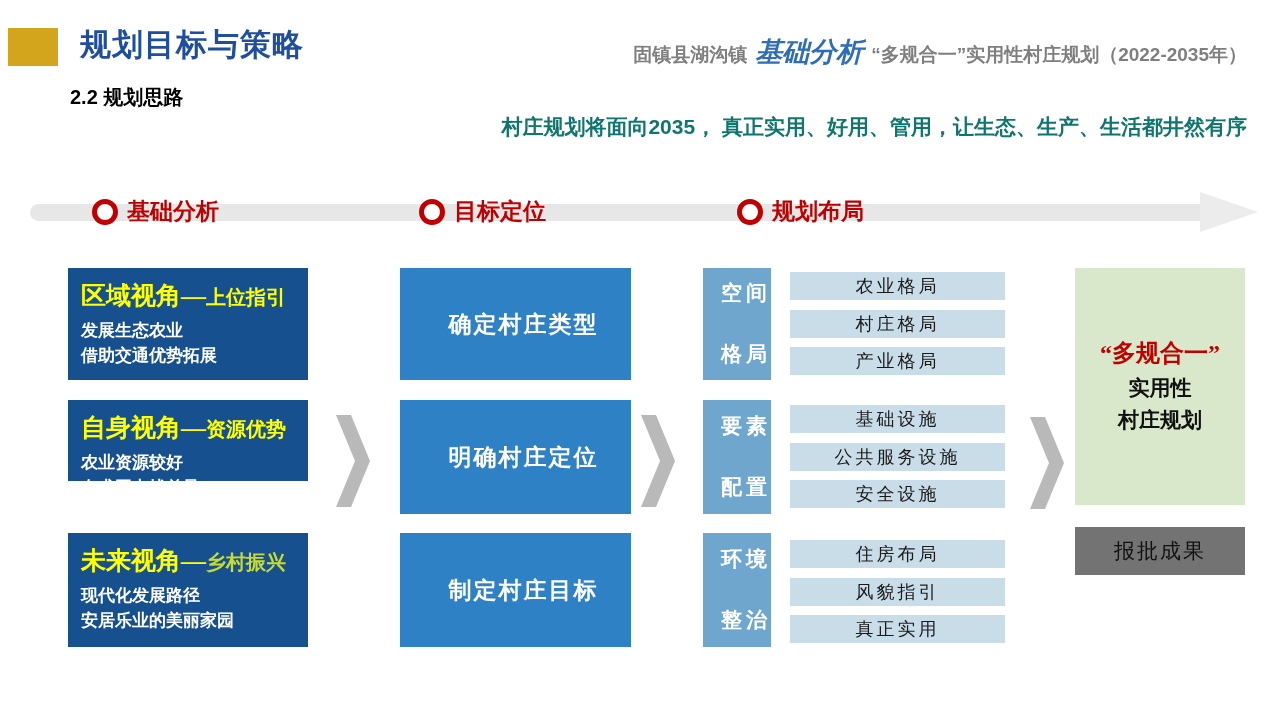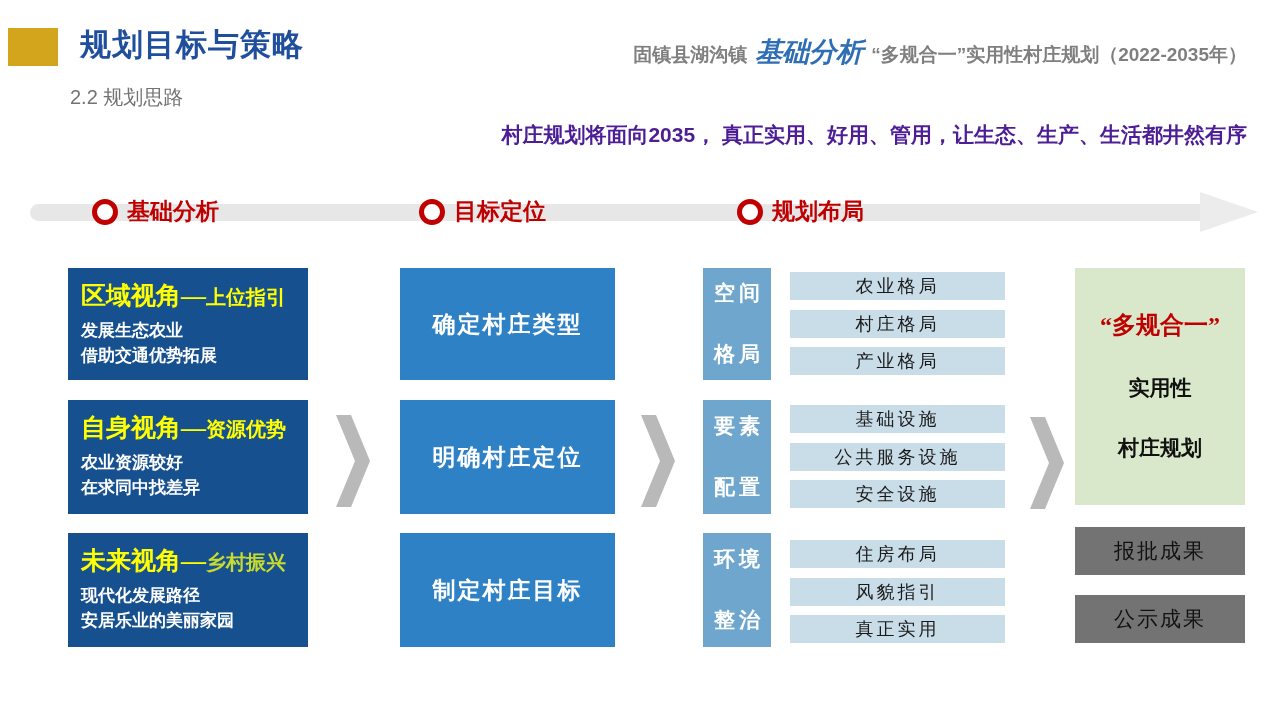--- a/index.html
+++ b/index.html
@@ -3,59 +3,59 @@
 <meta charset="utf-8">
 <style>
   html,body{margin:0;padding:0;background:#fff;}
   .slide{
     position:relative;width:1280px;height:720px;background:#ffffff;overflow:hidden;
     font-family:"Liberation Sans",sans-serif;
   }
   
   .gold-rect{position:absolute;left:8px;top:28px;width:50px;height:38px;background:#D2A51D;}
   .title{position:absolute;left:80px;top:24px;margin:0;font-size:31px;font-weight:800;color:#1F4E9C;letter-spacing:1px;}
-  .subtitle{position:absolute;left:70px;top:84px;margin:0;font-size:20px;font-weight:400;color:#737373;}
+  .subtitle{position:absolute;left:70px;top:84px;margin:0;font-size:20px;font-weight:700;color:#000000;}
   .right-header{position:absolute;right:33px;top:34px;display:flex;align-items:baseline;white-space:nowrap;}
   .rh-prefix,.rh-suffix{font-size:19px;font-weight:700;color:#7F7F7F;}
   .rh-village{font-size:27px;font-weight:700;font-style:italic;color:#2F6EB5;
     font-family:"Liberation Serif",serif;margin:0 8px;}
-  .slogan{position:absolute;right:33px;top:121px;font-size:21px;font-weight:700;color:#4c1d95;white-space:nowrap;}
+  .slogan{position:absolute;right:33px;top:113px;font-size:21px;font-weight:700;color:#0f766e;white-space:nowrap;}
   
   .tl-bar{position:absolute;left:30px;top:204px;width:1180px;height:17px;background:#E7E7E7;border-radius:9px 0 0 9px;}
   .tl-arrow{position:absolute;left:1200px;top:192px;width:0;height:0;
     border-top:20px solid transparent;border-bottom:20px solid transparent;border-left:58px solid #ECECEC;}
   .tl-step{position:absolute;top:196px;display:flex;align-items:center;}
   .tl-circle{width:16px;height:16px;border:5px solid #C00000;border-radius:50%;background:#fff;flex:0 0 auto;}
   .tl-label{margin-left:9px;font-size:23px;font-weight:800;color:#C00000;white-space:nowrap;}
   
   .persp{position:absolute;left:68px;width:240px;background:#17508F;color:#fff;
     box-sizing:border-box;padding:11px 13px;font-family:"Liberation Serif",serif;}
   .persp-title{white-space:nowrap;margin-bottom:7px;}
   .pt-main{font-size:25px;font-weight:700;color:#FFFF00;}
   .pt-sub{font-size:20px;font-weight:700;color:#FFFF00;}
   .persp.p2 .pt-sub{color:#C8DB2F;}
   .persp-line{font-size:17px;font-weight:700;line-height:1.45;white-space:nowrap;}
   
   .task{position:absolute;left:400px;width:215px;background:#2E81C4;color:#fff;
     display:flex;align-items:center;justify-content:center;
-    font-family:"Liberation Serif",serif;font-size:23px;font-weight:600;letter-spacing:2px;}
+    font-family:"Liberation Serif",serif;font-size:23px;font-weight:600;letter-spacing:2px;padding-left:16px;}
   
   .chevron{position:absolute;width:34px;height:92px;}
   
   .grp-label{position:absolute;left:703px;width:68px;background:#6FA6CD;color:#fff;
-    display:flex;flex-direction:column;align-items:center;justify-content:center;
+    display:flex;flex-direction:column;align-items:flex-end;justify-content:center;
     font-family:"Liberation Serif",serif;font-size:21px;font-weight:700;letter-spacing:4px;line-height:1.5;gap:29px;}
   .grp-label span{display:block;text-indent:4px;}
   .grp-bars{position:absolute;left:790px;width:215px;display:flex;flex-direction:column;justify-content:space-between;}
   .bar{height:28px;background:#C9DDE9;display:flex;align-items:center;justify-content:center;
     font-family:"Liberation Serif",serif;font-size:18px;color:#1a1a1a;letter-spacing:3px;}
   
   .result-main{position:absolute;left:1075px;top:268px;width:170px;height:237px;background:#D9E8CA;
     display:flex;flex-direction:column;align-items:center;justify-content:center;
-    font-family:"Liberation Serif",serif;text-align:center;gap:28px;}
+    font-family:"Liberation Serif",serif;text-align:center;}
   .rm-highlight{font-size:24px;font-weight:800;color:#C00000;margin-bottom:4px;white-space:nowrap;}
   .rm-line{font-size:21px;font-weight:600;color:#111;line-height:1.5;}
   .result-out{position:absolute;left:1075px;width:170px;height:48px;background:#737373;
     display:flex;align-items:center;justify-content:center;
     font-family:"Liberation Serif",serif;font-size:21px;color:#111;letter-spacing:2px;}
 </style>
 </head>
 <body>
 
 <div class="slide">
@@ -85,21 +85,21 @@
     <span class="tl-label">规划布局</span>
   </div>
 
   <div class="persp p0" style="top:268px;height:112px">
     <div class="persp-title">
       <span class="pt-main">区域视角—</span><span class="pt-sub">上位指引</span>
     </div>
     <div class="persp-line">发展生态农业</div>
     <div class="persp-line">借助交通优势拓展</div>
   </div>
-  <div class="persp p1" style="top:400px;height:114px">
+  <div class="persp p1" style="top:400px;height:81px">
     <div class="persp-title">
       <span class="pt-main">自身视角—</span><span class="pt-sub">资源优势</span>
     </div>
     <div class="persp-line">农业资源较好</div>
     <div class="persp-line">在求同中找差异</div>
   </div>
   <div class="persp p2" style="top:533px;height:114px">
     <div class="persp-title">
       <span class="pt-main">未来视角—</span><span class="pt-sub">乡村振兴</span>
     </div>
@@ -156,15 +156,14 @@
     <div class="bar">风貌指引</div>
     <div class="bar">真正实用</div>
   </div>
 
   <div class="result-main">
     <div class="rm-highlight">“多规合一”</div>
     <div class="rm-line">实用性</div>
     <div class="rm-line">村庄规划</div>
   </div>
   <div class="result-out" style="top:527px">报批成果</div>
-  <div class="result-out" style="top:595px">公示成果</div>
 
 </div>
 
 </body></html>

